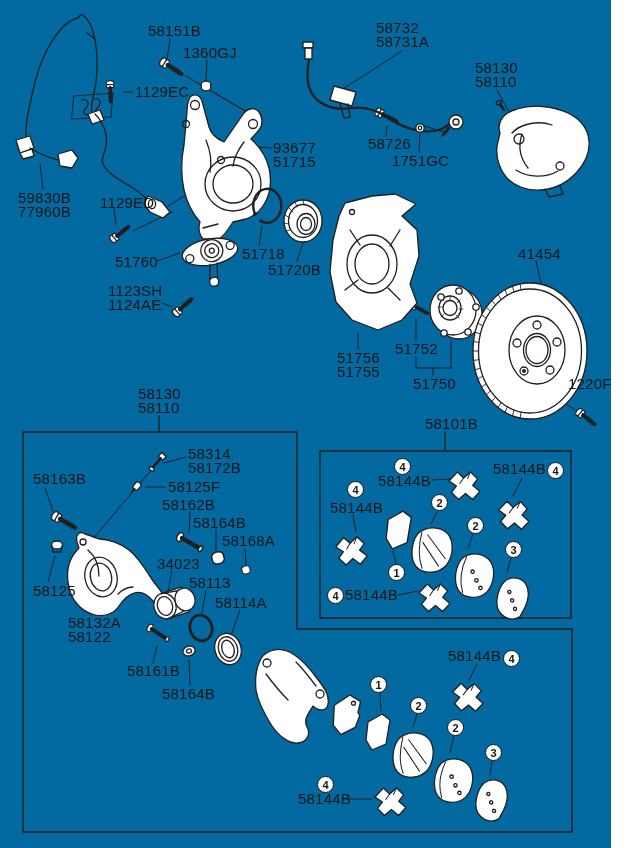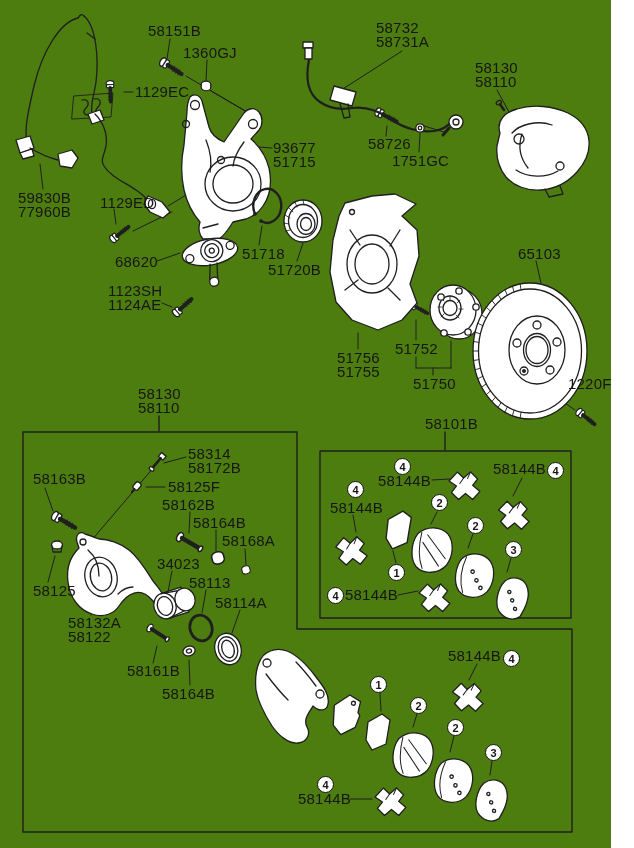--- a/index.html
+++ b/index.html
@@ -1,16 +1,16 @@
 <!DOCTYPE html>
 <html><head>
 <meta charset="utf-8">
 <style>
   html,body{margin:0;padding:0;background:#ffffff;}
-  .stage{position:relative;width:611px;height:848px;background:#4d7c0f;overflow:hidden;
+  .stage{position:relative;width:611px;height:848px;background:#0369a1;overflow:hidden;
          font-family:"Liberation Sans",sans-serif;}
   .art{position:absolute;left:0;top:0;}
   .lbl{position:absolute;font-size:15px;line-height:14px;color:#161616;
        white-space:nowrap;letter-spacing:.2px;}
   .co{position:absolute;width:17px;height:17px;border:1.5px solid #161616;border-radius:50%;
       background:#fff;display:flex;align-items:center;justify-content:center;
       font-size:11px;font-weight:600;color:#161616;box-sizing:border-box;z-index:3;}
 </style>
 </head>
 <body>
@@ -393,28 +393,28 @@
 <div class="lbl" style="left:392px;top:154px">1751GC</div>
 <div class="lbl" style="left:273px;top:141px">
   <span>93677</span><br>
   <span>51715</span>
 </div>
 <div class="lbl" style="left:18px;top:191px">
   <span>59830B</span><br>
   <span>77960B</span>
 </div>
 <div class="lbl" style="left:100px;top:196px">1129ED</div>
-<div class="lbl" style="left:115px;top:255px">68620</div>
+<div class="lbl" style="left:115px;top:255px">51760</div>
 <div class="lbl" style="left:108px;top:284px">
   <span>1123SH</span><br>
   <span>1124AE</span>
 </div>
 <div class="lbl" style="left:242px;top:247px">51718</div>
 <div class="lbl" style="left:268px;top:263px">51720B</div>
-<div class="lbl" style="left:518px;top:247px">65103</div>
+<div class="lbl" style="left:518px;top:247px">41454</div>
 <div class="lbl" style="left:337px;top:351px">
   <span>51756</span><br>
   <span>51755</span>
 </div>
 <div class="lbl" style="left:395px;top:342px">51752</div>
 <div class="lbl" style="left:413px;top:377px">51750</div>
 <div class="lbl" style="left:568px;top:377px">1220FS</div>
 <div class="lbl" style="left:138px;top:387px">
   <span>58130</span><br>
   <span>58110</span>

